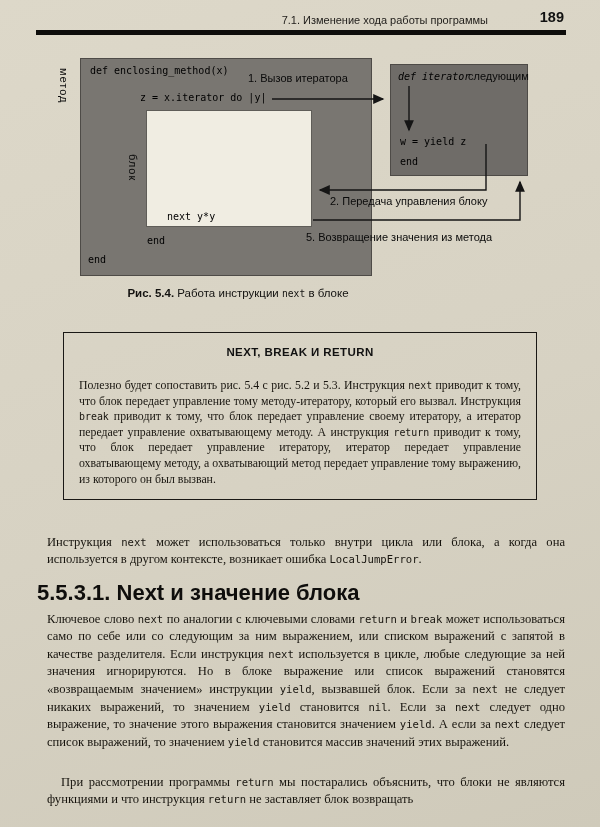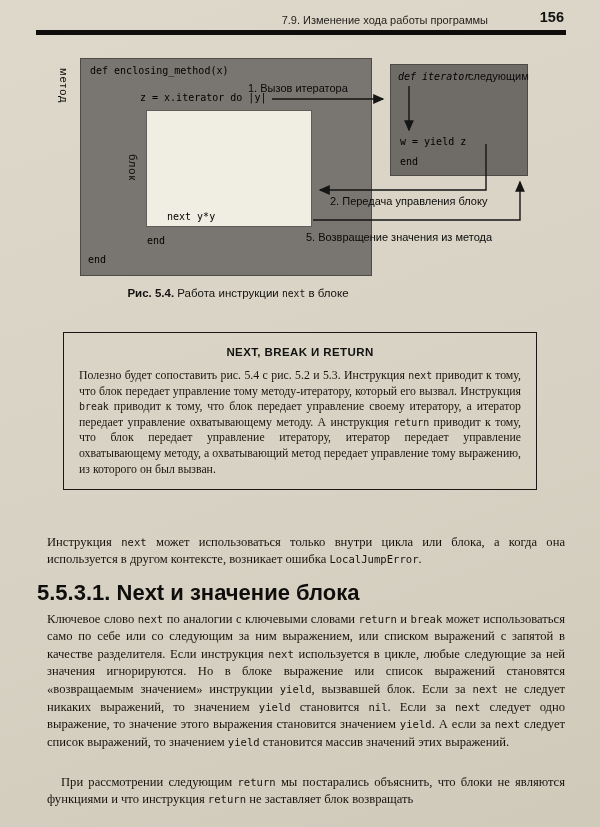--- a/index.html
+++ b/index.html
@@ -28,40 +28,40 @@
   .fig-code { position:absolute; font-family:"DejaVu Sans Mono", monospace; font-size:10px; color:#000; white-space:pre; }
   .fig-label { position:absolute; font-size:11px; color:#0a0a0a; }
   .vlabel { position:absolute; writing-mode:vertical-rl; font-size:11px; color:#0a0a0a; letter-spacing:1px; }
   .arrows { position:absolute; left:0; top:0; pointer-events:none; }
 
   
   .caption { position:absolute; top:287px; left:0; width:476px; text-align:center; font-family:"Liberation Sans", sans-serif; font-size:11.5px; color:#131210; }
 
   
   .notebox { position:absolute; top:332px; left:63px; width:474px; border:1.5px solid #1a1815; padding:13px 15px 12px; }
-  .note-title { text-align:center; font-family:"Liberation Sans", sans-serif; font-weight:bold; font-size:11.5px; letter-spacing:0.4px; margin-bottom:10px; color:#111; }
+  .note-title { text-align:center; font-family:"Liberation Sans", sans-serif; font-weight:bold; font-size:11.5px; letter-spacing:0.4px; margin-bottom:20px; color:#111; }
   .note-body { font-size:11.8px; line-height:15.6px; text-align:justify; color:#18150f; }
 
   
   .para { position:absolute; left:47px; width:518px; font-size:12.6px; line-height:17.6px; text-align:justify; color:#17140e; }
   .para-1 { top:521px; }
   .para-2 { top:598px; }
   .para-3 { top:761px; text-indent:14px; }
   .section-heading { position:absolute; top:562px; left:37px; font-family:"Liberation Sans", sans-serif; font-weight:bold; font-size:22px; color:#0f0e0c; }
 
   .code { font-family:"DejaVu Sans Mono", monospace; font-size:0.84em; }
   .bold { font-weight:bold; }
 </style>
 </head>
 <body>
 
 <div class="page">
 
-  <span class="running-title">7.9. Изменение хода работы программы</span>
-  <span class="page-num">156</span>
+  <span class="running-title">7.1. Изменение хода работы программы</span>
+  <span class="page-num">189</span>
   <div class="head-rule"></div>
 
   <div class="figure">
 
     <div class="fig-box outer-box"></div>
     <div class="fig-box right-box"></div>
     <div class="white-box"></div>
 
     <div class="vlabel" style="left:58px; top:16px;">метод</div>
     <div class="fig-code" style="left:90px; top:13px;">def enclosing_method(x)</div>
@@ -81,33 +81,33 @@
         <marker id="ah" markerWidth="9" markerHeight="9" refX="7" refY="3.5" orient="auto">
           <path d="M0,0 L8,3.5 L0,7 Z" fill="#151515"></path>
         </marker>
       </defs>
       <line x1="272" y1="47" x2="383" y2="47" stroke="#151515" stroke-width="1.4" marker-end="url(#ah)"></line>
       <line x1="409" y1="34" x2="409" y2="78" stroke="#151515" stroke-width="1.4" marker-end="url(#ah)"></line>
       <polyline points="486,92 486,138 320,138" fill="none" stroke="#151515" stroke-width="1.4" marker-end="url(#ah)"></polyline>
       <polyline points="313,168 520,168 520,130" fill="none" stroke="#151515" stroke-width="1.4" marker-end="url(#ah)"></polyline>
     </svg>
 
-    <div class="fig-label" style="left:248px; top:30px;">1. Вызов итератора</div>
+    <div class="fig-label" style="left:248px; top:20px;">1. Вызов итератора</div>
     <div class="fig-label" style="left:330px; top:143px;">2. Передача управления блоку</div>
     <div class="fig-label" style="left:306px; top:179px;">5. Возвращение значения из метода</div>
   </div>
 
   <div class="caption"><span class="bold">Рис. 5.4.</span><span> Работа инструкции </span><span class="code">next</span><span> в блоке</span></div>
 
   <div class="notebox">
     <div class="note-title">NEXT, BREAK И RETURN</div>
     <div class="note-body"><span>Полезно будет сопоставить рис. 5.4 с рис. 5.2 и 5.3. Инструкция </span><span class="code">next</span><span> приводит к тому, что блок передает управление тому методу-итератору, который его вызвал. Инструкция </span><span class="code">break</span><span> приводит к тому, что блок передает управление своему итератору, а итератор передает управление охватывающему методу. А инструкция </span><span class="code">return</span><span> приводит к тому, что блок передает управление итератору, итератор передает управление охватывающему методу, а охватывающий метод передает управление тому выражению, из которого он был вызван.</span></div>
   </div>
 
   <p class="para para-1"><span>Инструкция </span><span class="code">next</span><span> может использоваться только внутри цикла или блока, а когда она используется в другом контексте, возникает ошибка </span><span class="code">LocalJumpError</span><span>.</span></p>
 
   <h2 class="section-heading">5.5.3.1. Next и значение блока</h2>
 
   <p class="para para-2"><span>Ключевое слово </span><span class="code">next</span><span> по аналогии с ключевыми словами </span><span class="code">return</span><span> и </span><span class="code">break</span><span> может использоваться само по себе или со следующим за ним выражением, или списком выражений с запятой в качестве разделителя. Если инструкция </span><span class="code">next</span><span> используется в цикле, любые следующие за ней значения игнорируются. Но в блоке выражение или список выражений становятся «возвращаемым значением» инструкции </span><span class="code">yield</span><span>, вызвавшей блок. Если за </span><span class="code">next</span><span> не следует никаких выражений, то значением </span><span class="code">yield</span><span> становится </span><span class="code">nil</span><span>. Если за </span><span class="code">next</span><span> следует одно выражение, то значение этого выражения становится значением </span><span class="code">yield</span><span>. А если за </span><span class="code">next</span><span> следует список выражений, то значением </span><span class="code">yield</span><span> становится массив значений этих выражений.</span></p>
 
-  <p class="para para-3"><span>При рассмотрении следующим </span><span class="code">return</span><span> мы постарались объяснить, что блоки не являются функциями и что инструкция </span><span class="code">return</span><span> не заставляет блок возвращать</span></p>
+  <p class="para para-3"><span>При рассмотрении программы </span><span class="code">return</span><span> мы постарались объяснить, что блоки не являются функциями и что инструкция </span><span class="code">return</span><span> не заставляет блок возвращать</span></p>
 
 </div>
 
 </body></html>

